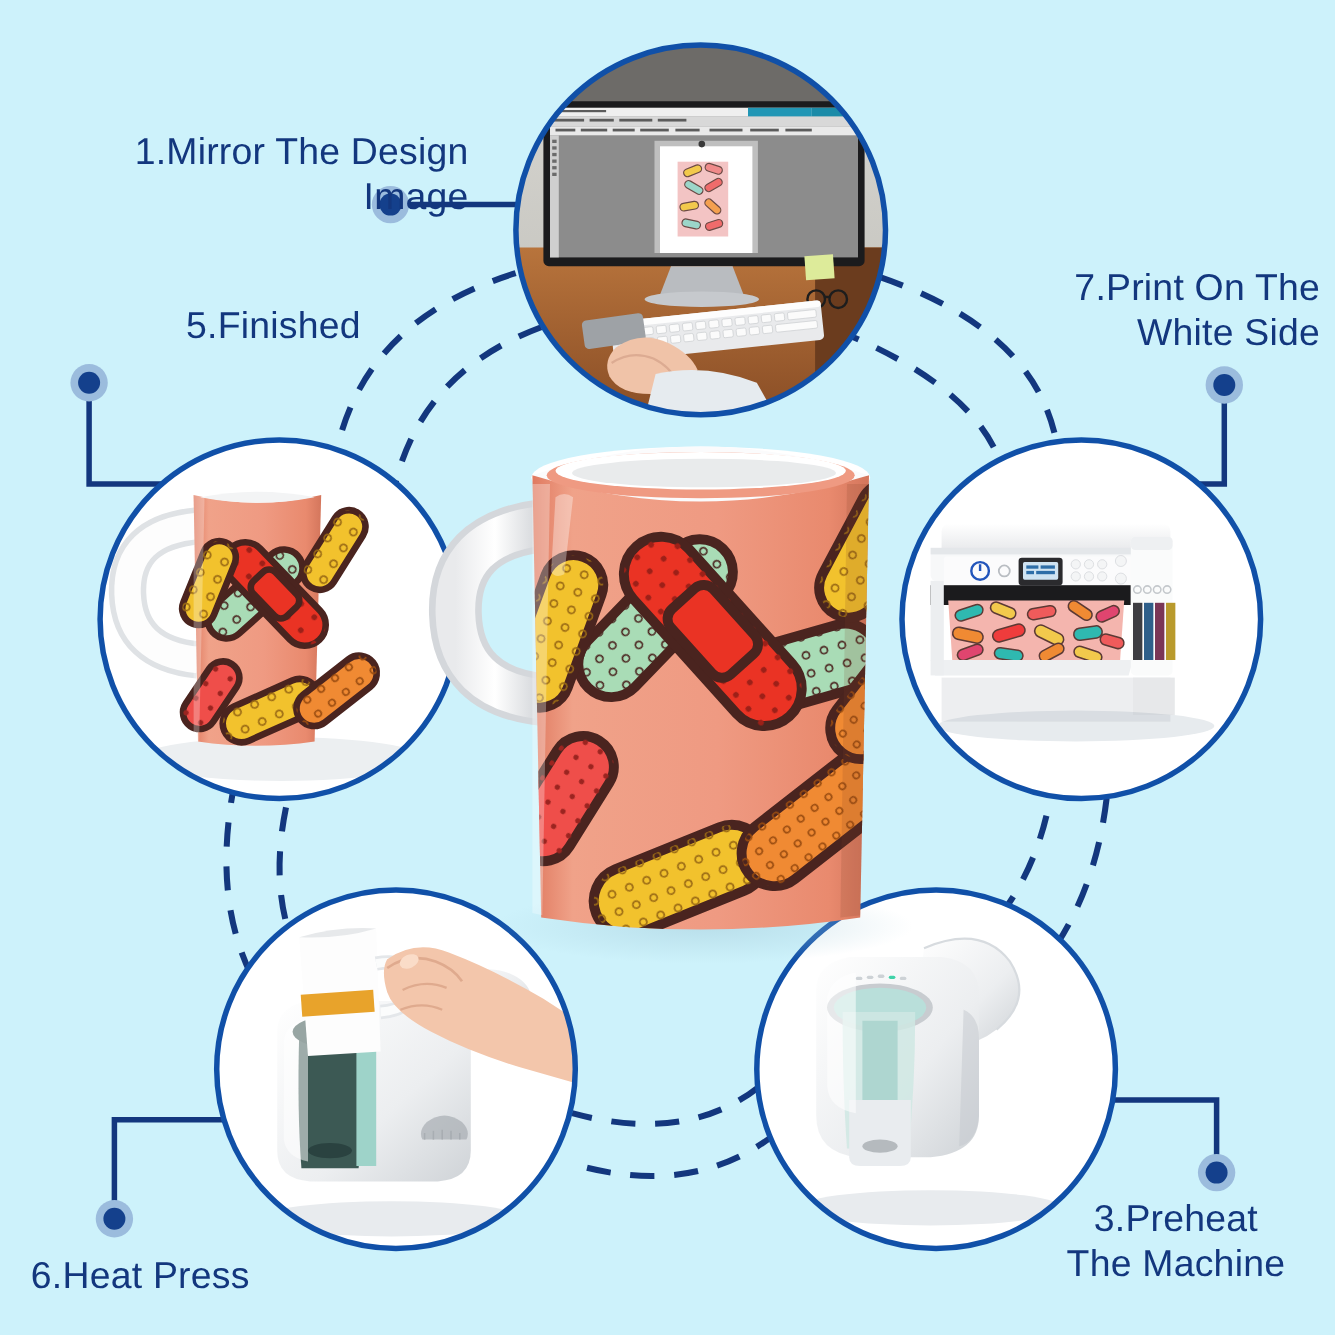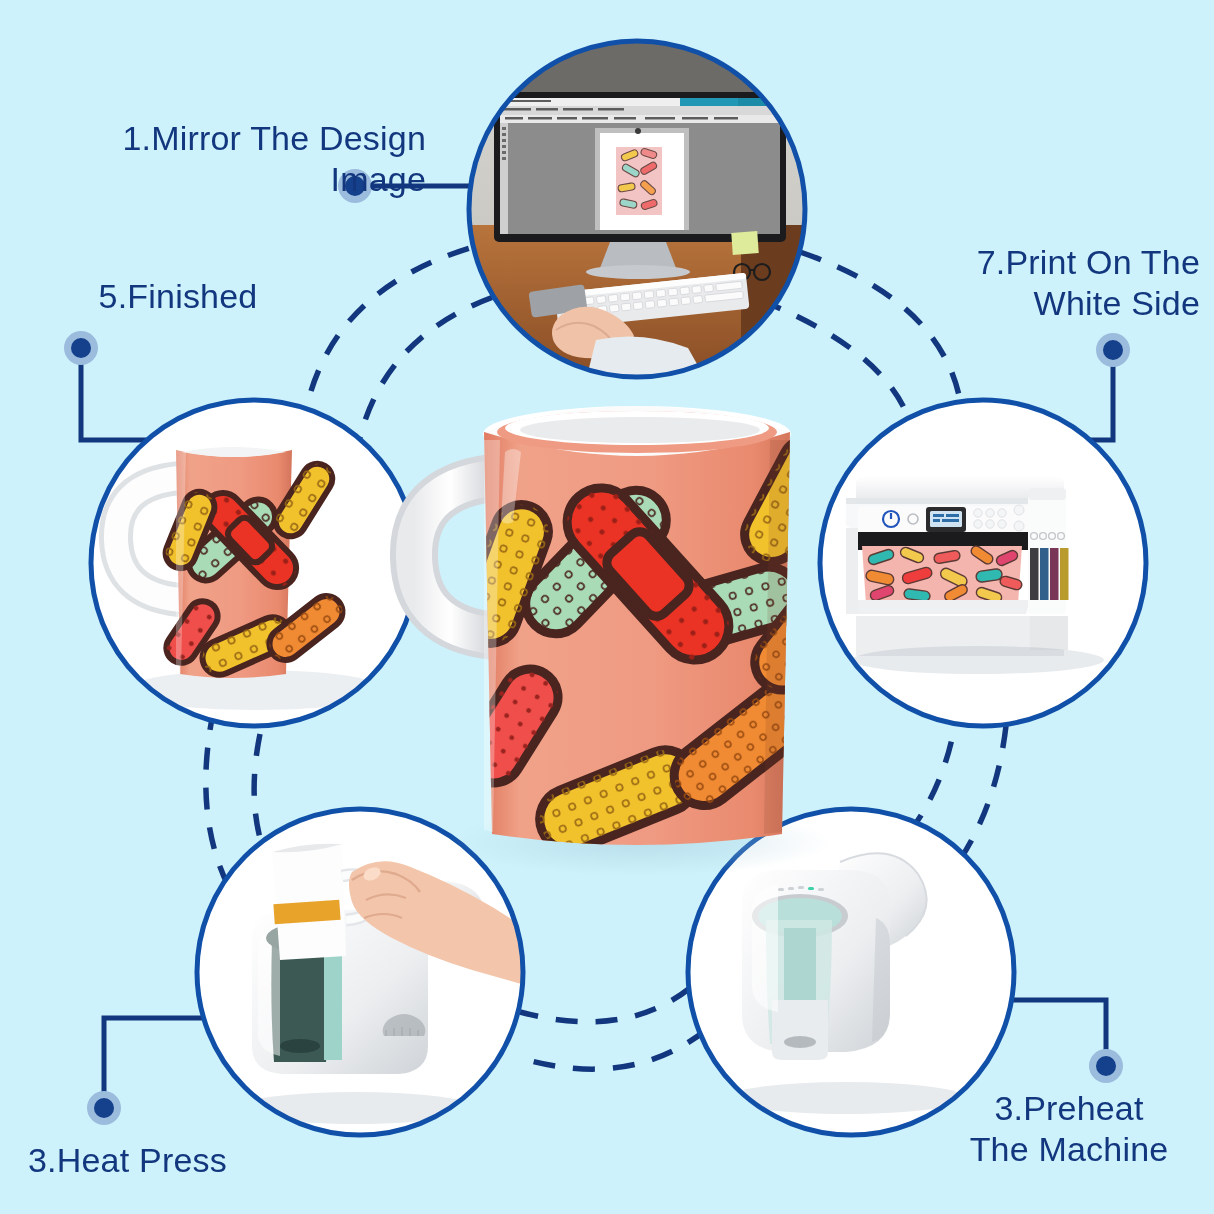--- a/index.html
+++ b/index.html
@@ -19,21 +19,21 @@
     font-size:34px;
     line-height:1.2;
     letter-spacing:.2px;
     white-space:pre-line;
     font-weight:400;
   }
   #label-1{left:96px;top:118px;width:330px;text-align:right;}
   #label-2{left:960px;top:242px;width:240px;text-align:right;}
   #label-3{left:940px;top:1088px;width:258px;text-align:center;}
   #label-4{left:28px;top:1140px;width:300px;text-align:left;}
-  #label-5{left:28px;top:276px;width:300px;text-align:center;}
+  #label-5{left:28px;top:276px;width:300px;text-align:right;}
 </style>
 </head>
 <body>
 
 <div id="stage">
 
   <svg id="svgroot" viewBox="0 0 1214 1214">
     <defs>
 
       <clipPath id="clip1">
@@ -552,16 +552,16 @@
       <path d="M505,452 q8,-6 16,0 l-8,70 q-8,4 -12,-2 Z" fill="#ffffff" opacity=".35"></path>
     </g>
   </svg>
 
   <div class="step-label" id="label-1">1.Mirror The Design
 Image</div>
   <div class="step-label" id="label-2">7.Print On The
 White Side</div>
   <div class="step-label" id="label-3">3.Preheat
 The Machine</div>
-  <div class="step-label" id="label-4">3.Heat Press</div>
+  <div class="step-label" id="label-4">6.Heat Press</div>
   <div class="step-label" id="label-5">5.Finished</div>
 
 </div>
 
 </body></html>

